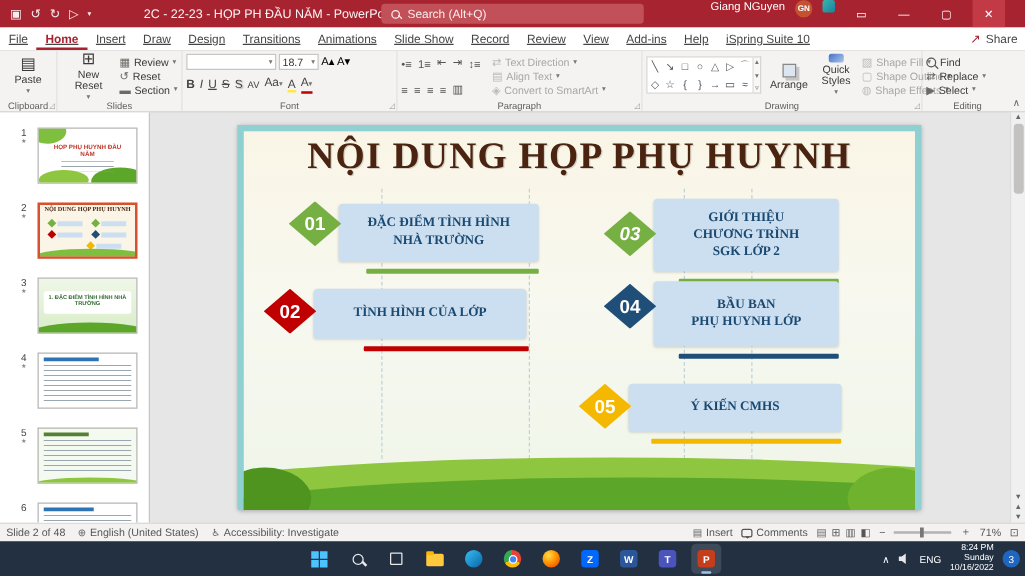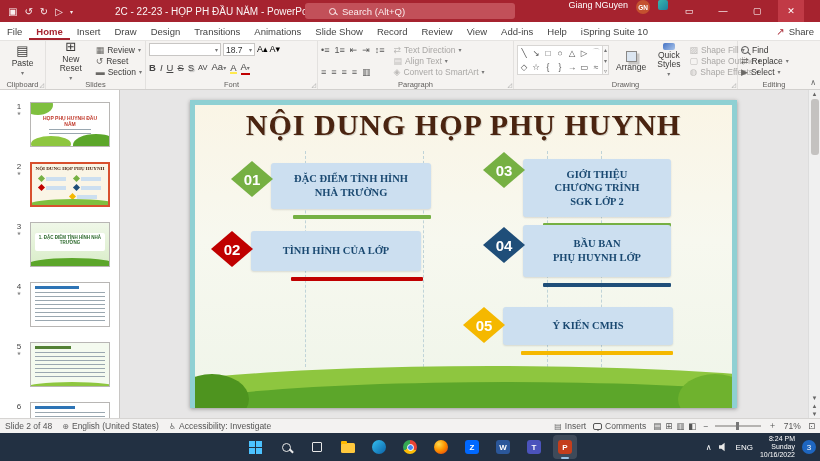--- a/index.html
+++ b/index.html
@@ -5,32 +5,32 @@
   *{margin:0;padding:0;box-sizing:border-box;}
   html,body{width:820px;height:461px;overflow:hidden;}
   body{font-family:"Liberation Sans","DejaVu Sans",sans-serif;}
   .app{position:relative;width:820px;height:461px;background:#E7E6E6;overflow:hidden;}
 
   
   .titlebar{position:relative;height:22px;background:#A6232F;display:flex;align-items:center;color:#fff;font-size:10px;}
   .qat{display:flex;align-items:center;gap:7px;padding:0 8px;font-size:10px;}
   .qat span{opacity:.92;}
   .tb-title{margin-left:34px;white-space:nowrap;font-size:10px;opacity:.95;}
-  .tb-search{position:absolute;left:50%;top:3px;transform:translateX(-50%);width:210px;height:16px;background:#C25059;border-radius:3px;display:flex;align-items:center;gap:6px;padding:0 24px;font-size:9.5px;color:#FBEDEE;}
+  .tb-search{position:absolute;left:50%;top:3px;transform:translateX(-50%);width:210px;height:16px;background:#C25059;border-radius:3px;display:flex;align-items:center;gap:6px;padding:0 8px;font-size:9.5px;color:#FBEDEE;}
   .mag{width:7px;height:7px;border:1.3px solid #FBEDEE;border-radius:50%;position:relative;flex:0 0 auto;}
   .mag::after{content:"";position:absolute;width:4px;height:1.3px;background:#FBEDEE;transform:rotate(45deg);right:-3px;bottom:-1px;}
   .tb-right{position:absolute;right:16px;top:0;height:36px;display:flex;align-items:flex-start;gap:8px;padding-right:0;}
   .tb-user{font-size:9px;}
   .avatar{width:14px;height:14px;border-radius:50%;background:#C4512F;display:flex;align-items:center;justify-content:center;font-size:6.5px;font-weight:bold;}
   .extra-ic{width:10px;height:10px;background:linear-gradient(135deg,#37B6AE,#1E7F9E);border-radius:2px;}
   .winbtn{width:26px;height:22px;display:flex;align-items:center;justify-content:center;font-size:9px;}
   .winbtn.close{background:#C13A46;}
 
   
-  .tabsrow{height:19px;background:#FFFFFF;display:flex;align-items:stretch;font-size:9.5px;color:#444;border-bottom:1px solid #E6E4E2;position:relative;}
+  .tabsrow{height:19px;background:#FFFFFF;display:flex;align-items:stretch;font-size:9.5px;color:#444;border-bottom:1px solid #E6E4E2;position:relative;text-decoration:underline;}
   .tab{display:flex;align-items:center;padding:0 7px;white-space:nowrap;}
   .tab.active{color:#A6232F;font-weight:bold;box-shadow:inset 0 -2px 0 #A6232F;}
   .share-btn{position:absolute;right:6px;top:0;height:19px;display:flex;align-items:center;gap:4px;color:#444;}
   .share-ic{color:#A6232F;font-size:10px;}
 
   
   .ribbon{height:49px;background:#F5F3F1;display:flex;border-bottom:1px solid #D2D0CE;position:relative;}
   .grp{position:relative;height:100%;border-right:1px solid #E3E1DF;padding:2px 3px 10px;display:flex;gap:3px;}
   .grp-label{position:absolute;bottom:0;left:0;right:0;text-align:center;font-size:7.5px;color:#605E5C;}
   .launcher{position:absolute;right:1px;bottom:1px;font-size:6px;color:#999;line-height:6px;}
@@ -445,21 +445,21 @@
         <div class="guide" style="left:110px;"></div>
         <div class="guide" style="left:228px;"></div>
         <div class="guide" style="left:352px;"></div>
         <div class="guide" style="left:406px;"></div>
 
         <div class="diamond" style="left: 36px; top: 56px; background: rgb(118, 176, 67);">01</div>
         <div class="ibox" style="left:76px;top:58px;width:160px;height:46px;">ĐẶC ĐIỂM TÌNH HÌNH
 NHÀ TRƯỜNG</div>
         <div class="ibar" style="left: 98px; top: 110px; width: 138px; background: rgb(118, 176, 67);"></div>
 
-        <div class="diamond" style="left: 288px; top: 47px; background: rgb(118, 176, 67);">03</div>
+        <div class="diamond" style="left: 288px; top: 64px; background: rgb(118, 176, 67); font-style: italic;">03</div>
         <div class="ibox" style="left:328px;top:54px;width:148px;height:58px;">GIỚI THIỆU
 CHƯƠNG TRÌNH
 SGK LỚP 2</div>
         <div class="ibar" style="left: 348px; top: 118px; width: 128px; background: rgb(118, 176, 67);"></div>
 
         <div class="diamond" style="left: 16px; top: 126px; background: rgb(192, 0, 0);">02</div>
         <div class="ibox" style="left:56px;top:126px;width:170px;height:40px;">TÌNH HÌNH CỦA LỚP</div>
         <div class="ibar" style="left: 96px; top: 172px; width: 132px; background: rgb(192, 0, 0);"></div>
 
         <div class="diamond" style="left: 288px; top: 122px; background: rgb(31, 78, 121);">04</div>

